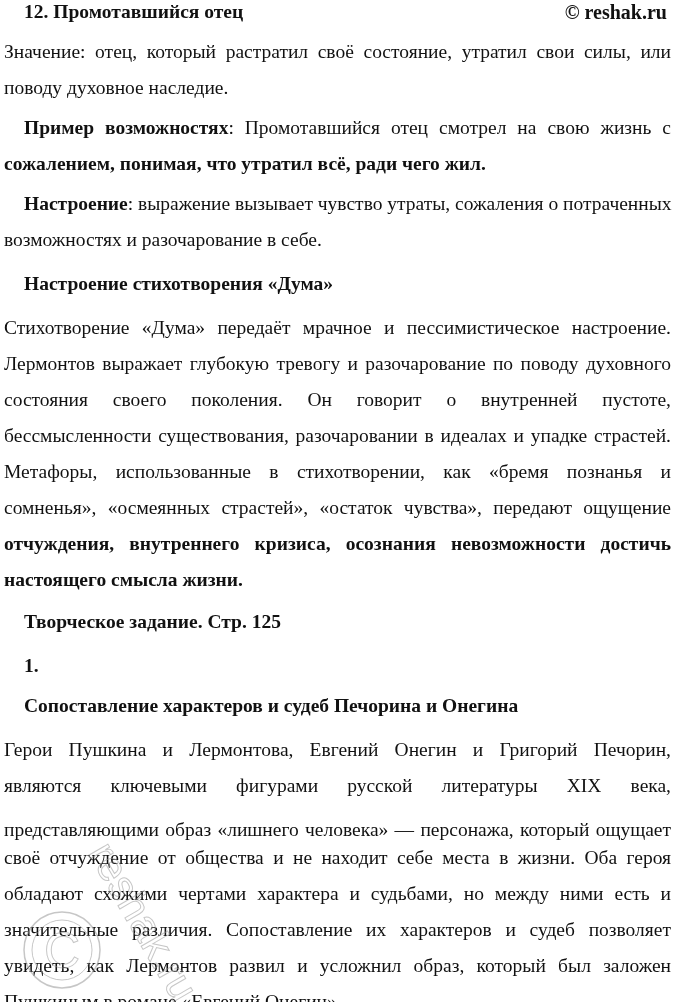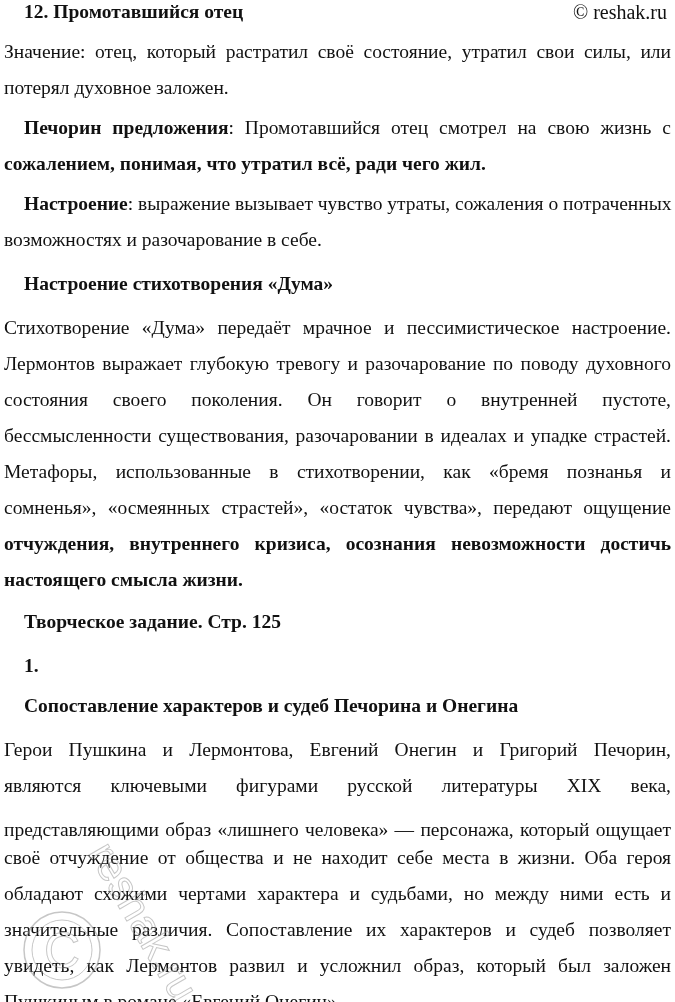--- a/index.html
+++ b/index.html
@@ -3,35 +3,35 @@
 <meta charset="utf-8">
 <style>
   html, body { margin: 0; padding: 0; background: #ffffff; }
   body { width: 675px; height: 1002px; overflow: hidden; position: relative;
          font-family: "Liberation Serif", "DejaVu Serif", serif; color: #111; }
   .page { position: absolute; left: 4px; top: 0; width: 667px; }
   .line { position: absolute; left: 0; width: 667px; font-size: 19.5px; line-height: 24px; white-space: nowrap; }
   .just { text-align: justify; text-align-last: justify; }
   .b { font-weight: bold; margin-left: 20px; }
   .center { text-align: left; }
-  .copyright { position: absolute; right: 4px; top: 0; font-size: 20px; line-height: 24px; }
+  .copyright { position: absolute; right: 4px; top: 0; font-size: 20px; line-height: 24px; font-weight: bold; }
   .watermark { position: absolute; left: 20px; top: 840px; width: 200px; height: 170px; pointer-events: none; opacity: 0.55; }
 </style>
 </head>
 <body>
 
 <div class="page">
 
   <div class="line b" style="top:0px;">12. Промотавшийся отец</div>
   <div class="copyright">© reshak.ru</div>
 
   <div class="line just" style="top:40px;">Значение: отец, который растратил своё состояние, утратил свои силы, или</div>
-  <div class="line" style="top:76px;">потерял духовное заложен.</div>
+  <div class="line" style="top:76px;">поводу духовное наследие.</div>
 
-  <div class="line just" style="top:116px;"><span class="b">Печорин предложения</span><span>: Промотавшийся отец смотрел на свою жизнь с</span></div>
+  <div class="line just" style="top:116px;"><span class="b">Пример возможностях</span><span>: Промотавшийся отец смотрел на свою жизнь с</span></div>
   <div class="line" style="top:152px;font-weight:bold;">сожалением, понимая, что утратил всё, ради чего жил.</div>
 
   <div class="line" style="top:192px;"><span class="b">Настроение</span><span>: выражение вызывает чувство утраты, сожаления о потраченных</span></div>
   <div class="line" style="top:228px;">возможностях и разочарование в себе.</div>
 
   <div class="line b" style="top:272px;">Настроение стихотворения «Дума»</div>
 
   <div class="line just" style="top:316px;">Стихотворение «Дума» передаёт мрачное и пессимистическое настроение.</div>
   <div class="line just" style="top:352px;">Лермонтов выражает глубокую тревогу и разочарование по поводу духовного</div>
   <div class="line just" style="top:388px;">состояния своего поколения. Он говорит о внутренней пустоте,</div>

